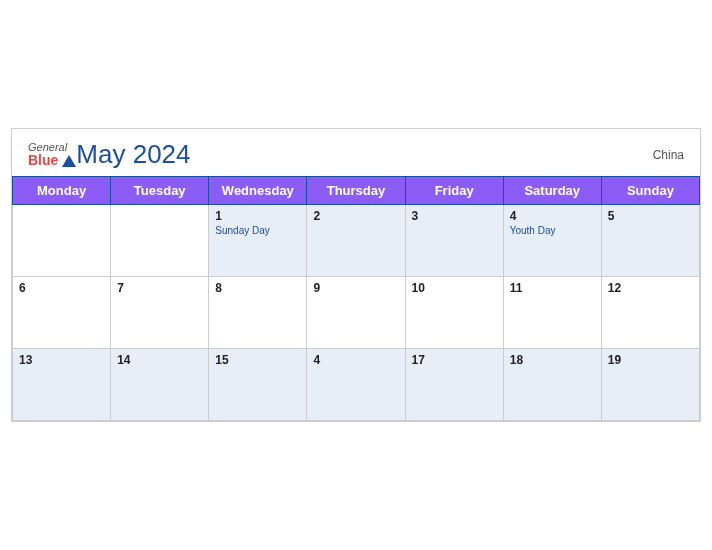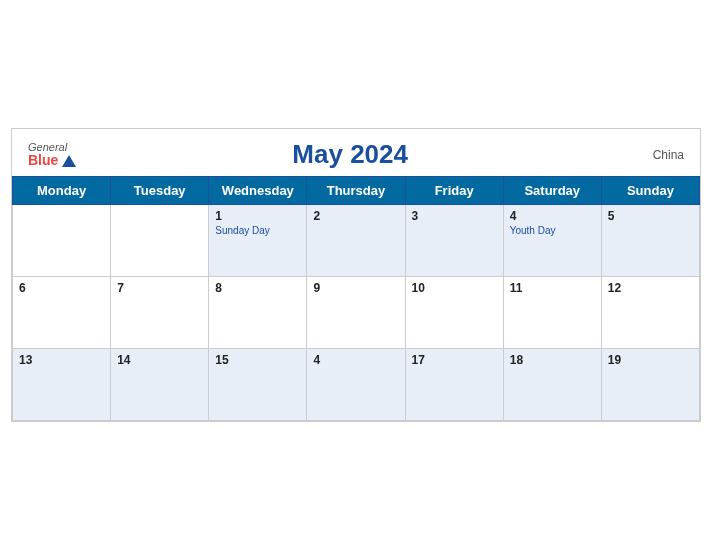--- a/index.html
+++ b/index.html
@@ -49,36 +49,35 @@
       height: 0;
       border-left: 7px solid transparent;
       border-right: 7px solid transparent;
       border-bottom: 12px solid #1a4fa0;
       display: inline-block;
       margin-left: 2px;
     }
     .calendar-title {
       font-size: 26px;
       color: #1a4fa0;
-      font-weight: bold;
-      text-align: center;
+      font-weight: normal;
       flex: 1;
     }
     .country-label {
       font-size: 12px;
       color: #555;
       text-align: right;
       min-width: 60px;
     }
     .calendar-grid {
       width: 100%;
       border-collapse: collapse;
     }
     .calendar-grid th {
-      background: #0369a1;
+      background: #8b5cf6;
       color: #fff;
       font-size: 13px;
       font-weight: bold;
       padding: 6px 0;
       text-align: center;
       border: 1px solid #1a4fa0;
     }
     .calendar-grid td {
       border: 1px solid #ccc;
       vertical-align: top;

